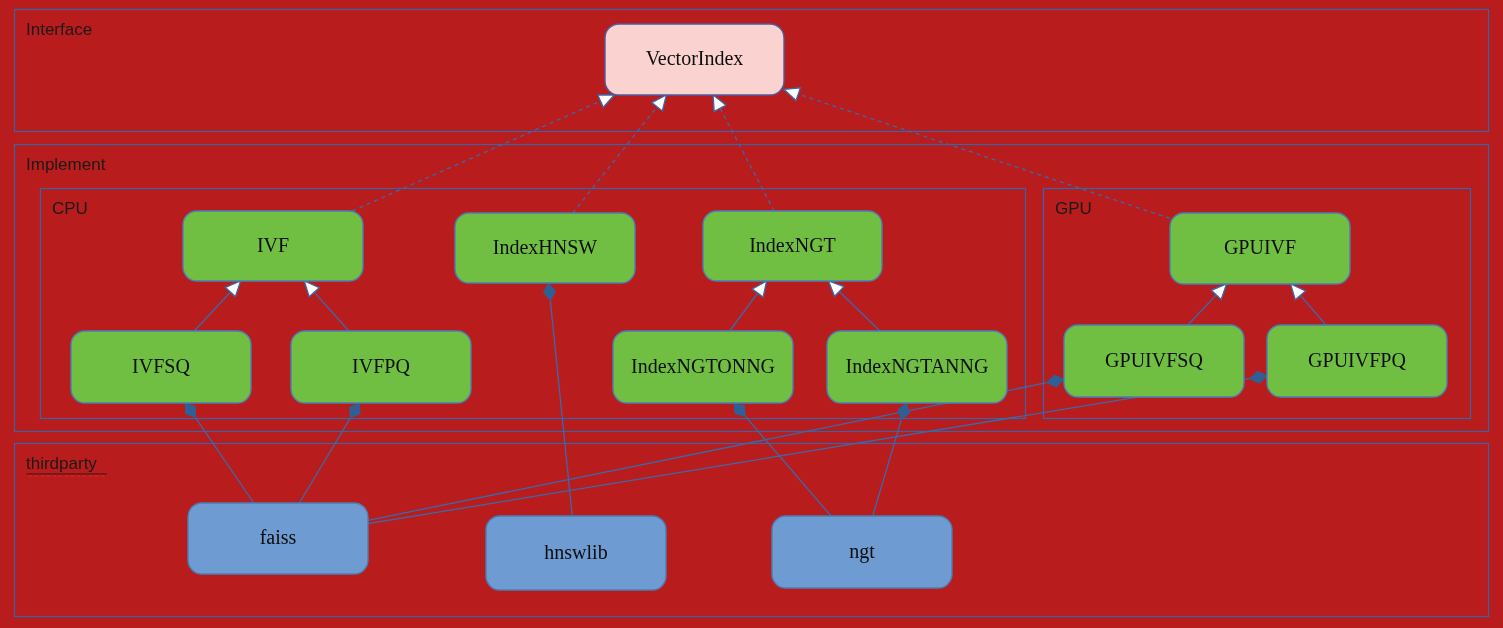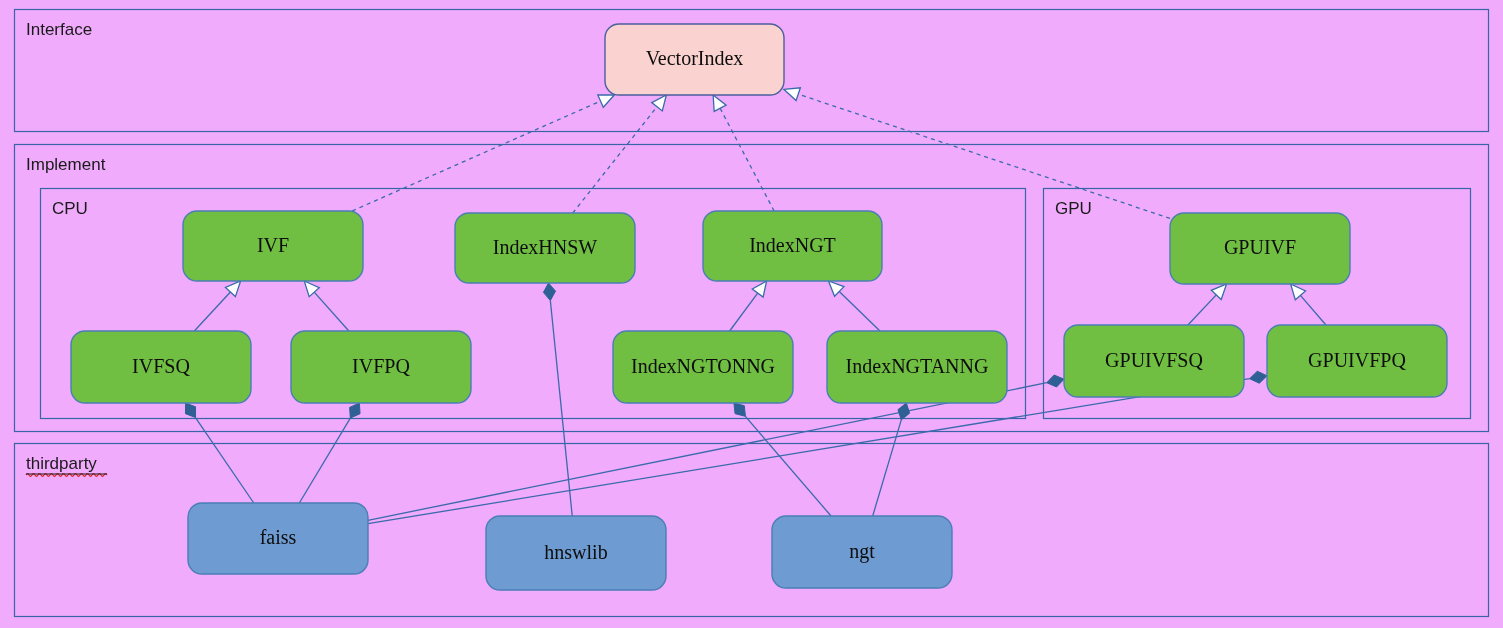--- a/index.html
+++ b/index.html
@@ -4,21 +4,21 @@
 <style>
   html, body {
     margin: 0;
     padding: 0;
     background: #ffffff;
   }
   #canvas-wrap {
     position: relative;
     width: 1503px;
     height: 628px;
-    background: #f0abfc;
+    background: #b91c1c;
     overflow: hidden;
   }
   svg.diagram {
     display: block;
     width: 1503px;
     height: 628px;
   }
   .group-frame {
     fill: none;
     stroke: #3a64a8;

